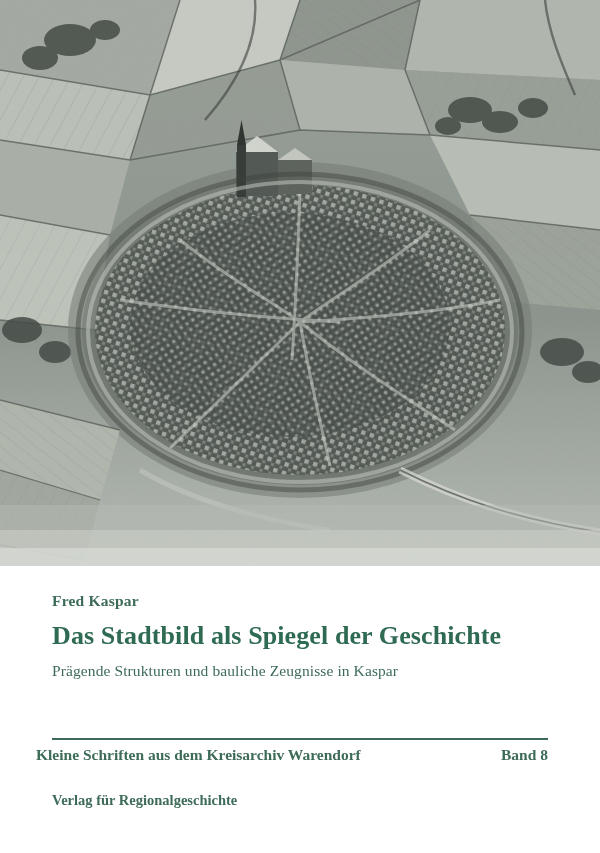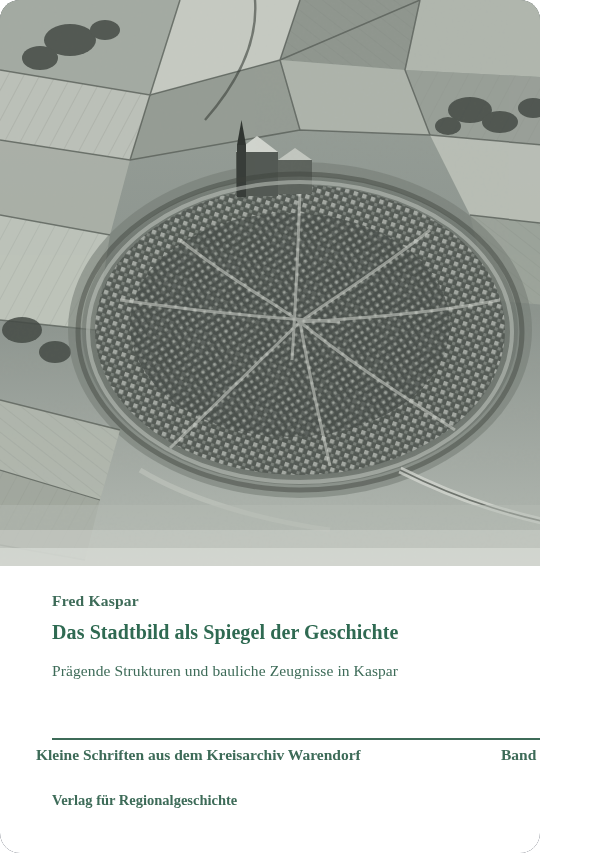--- a/index.html
+++ b/index.html
@@ -5,25 +5,24 @@
   html, body {
     margin: 0;
     padding: 0;
     background: #ffffff;
   }
   body {
     font-family: "Liberation Serif", serif;
   }
   .page {
     position: relative;
-    width: 540px;
+    width: 600px;
     height: 853px;
     overflow: hidden;
     background: #0f172a;
-    border-radius: 20px;
   }
 
   
   .cover-photo {
     position: absolute;
     top: 0;
     left: 0;
     width: 600px;
     height: 566px;
     overflow: hidden;
@@ -51,21 +50,21 @@
     top: 26px;
     font-size: 15.5px;
     font-weight: bold;
     color: #3d6b58;
     letter-spacing: 0.2px;
   }
   .main-title {
     position: absolute;
     left: 52px;
     top: 55px;
-    font-size: 20px;
+    font-size: 26px;
     font-weight: bold;
     color: #2f6a52;
     letter-spacing: 0.1px;
   }
   .subtitle {
     position: absolute;
     left: 52px;
     top: 96px;
     font-size: 15.5px;
     color: #3d6b58;

